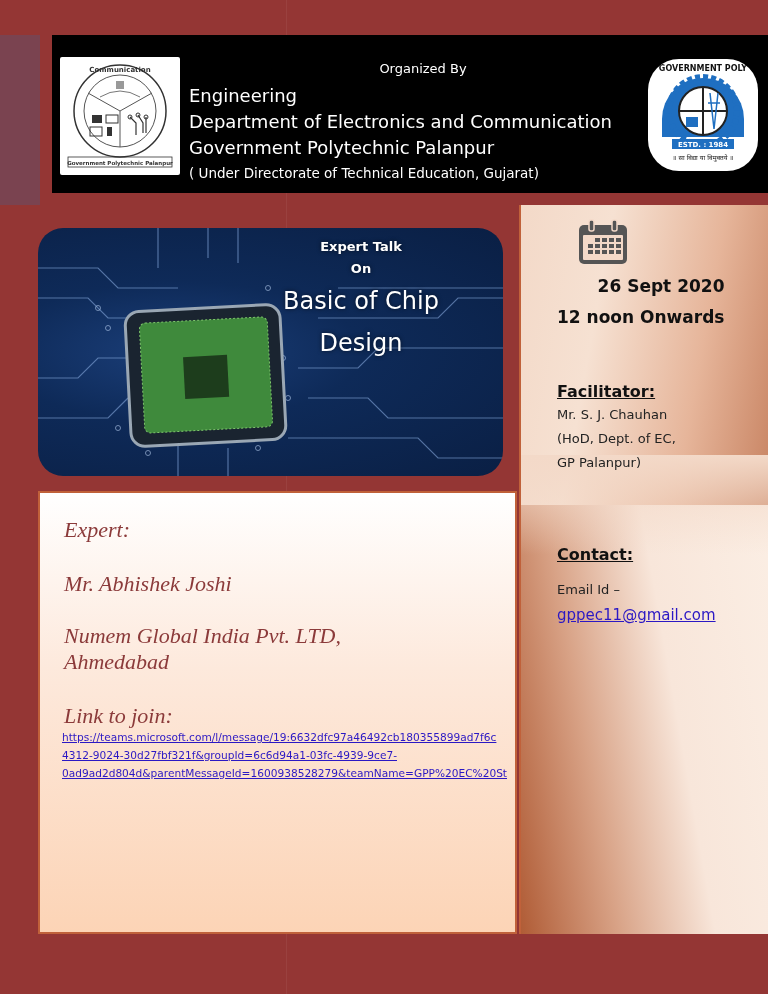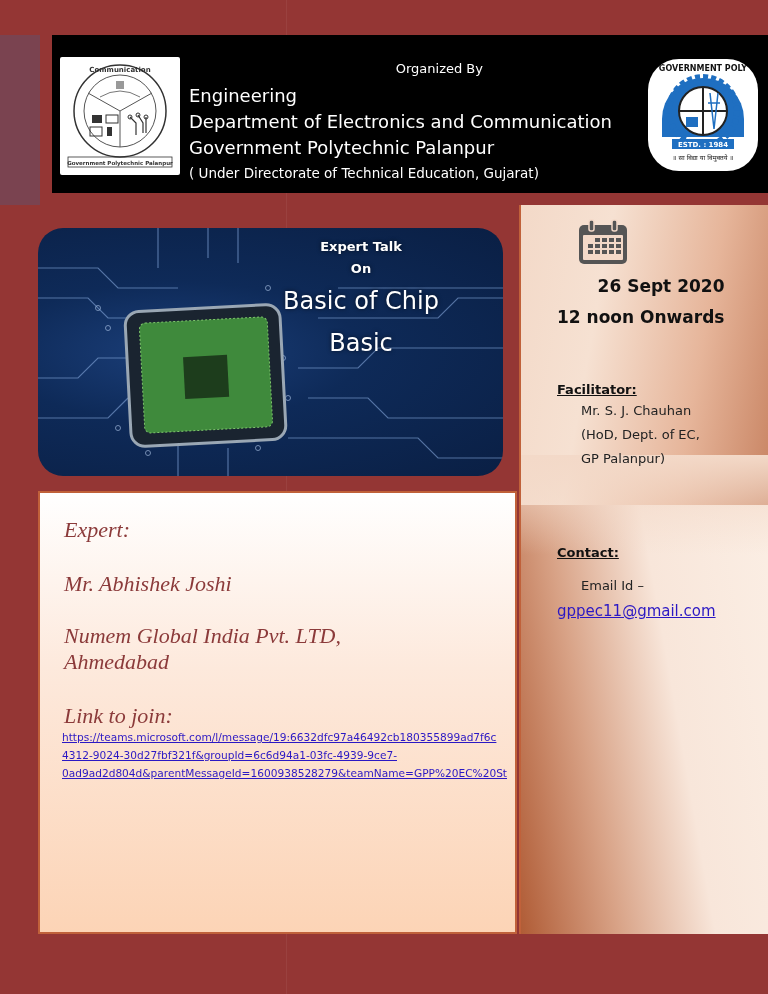--- a/index.html
+++ b/index.html
@@ -4,21 +4,21 @@
 <style>
   * { box-sizing: border-box; margin: 0; padding: 0; }
   html, body { width: 768px; height: 994px; overflow: hidden; }
   body { background: #943634; position: relative; font-family: "Liberation Sans", "DejaVu Sans", sans-serif; }
   .vline { position: absolute; left: 286px; top: 0; width: 1px; height: 994px; background: rgba(255,255,255,0.06); }
   .left-accent { position: absolute; left: 0; top: 35px; width: 40px; height: 170px; background: #7a4350; }
   .header { position: absolute; left: 52px; top: 35px; width: 728px; height: 158px; background: #000; }
   .logo-left { position: absolute; left: 8px; top: 22px; width: 120px; height: 118px; background: #fff; border-radius: 2px; overflow: hidden; }
   .logo-right { position: absolute; left: 596px; top: 24px; width: 110px; height: 112px; background: #fff; overflow: hidden; border-radius: 31px; }
   .hdr-text { position: absolute; left: 137px; top: 26px; color: #fff; font-family: "DejaVu Sans", sans-serif; }
-  .organized { position: absolute; left: 174px; width: 120px; text-align: right; font-size: 13px; top: 0; }
+  .organized { position: absolute; left: 174px; width: 120px; text-align: center; font-size: 13px; top: 0; }
   .dept { position: absolute; top: 22px; left: 0; font-size: 18px; line-height: 26px; white-space: nowrap; width: 460px; }
   .under { position: absolute; top: 104px; left: 0; font-size: 13.5px; white-space: nowrap; }
   .chip-img { position: absolute; left: 38px; top: 228px; width: 465px; height: 248px; overflow: hidden;
     background: radial-gradient(ellipse at 30% 50%, #1b3f7a 0%, #0e2a58 40%, #0a1f44 100%); border-radius: 25px; }
   .chip-text { position: absolute; left: 233px; top: 8px; width: 180px; text-align: center; color: #fff; font-family: "DejaVu Sans", sans-serif; font-weight: bold; text-shadow: 0 0 4px rgba(0,0,0,0.6); }
   .chip-text .t1 { font-size: 13px; line-height: 22px; }
   .chip-text .t2 { font-size: 13px; line-height: 22px; }
   .chip-text .t3 { font-size: 24px; line-height: 42px; font-weight: normal; margin-left: -20px; margin-right: -20px; }
   .expert-box { position: absolute; left: 38px; top: 491px; width: 479px; height: 443px; border: 2px solid #c0613a;
     background: linear-gradient(to bottom, #ffffff 0%, #fde9dc 40%, #fcd4b6 100%); overflow: hidden; }
@@ -26,22 +26,22 @@
   .link { position: absolute; left: 22px; top: 235px; width: 460px; font-family: "DejaVu Sans", sans-serif; font-size: 10.6px; line-height: 18px; color: #2b18c4; text-decoration: underline; white-space: nowrap; overflow: hidden; }
   .sidebar { position: absolute; left: 519px; top: 205px; width: 249px; height: 729px; border-left: 2px solid #c0613a;
     background: linear-gradient(100deg, #f3d9c8 0%, #f6e1d2 25%, #e6b59a 55%, #b05c36 100%); overflow: hidden; }
   .sidebar-lower { position: absolute; left: 0; top: 300px; width: 249px; height: 429px;
     background: linear-gradient(80deg, #b05c36 0%, #d8a286 30%, #f8e6da 60%, #fbeee4 100%); }
   .sidebar-fade { position: absolute; left: 0; top: 250px; width: 249px; height: 100px;
     background: linear-gradient(to bottom, rgba(243,217,200,1), rgba(243,217,200,0)); }
   .cal { position: absolute; left: 57px; top: 14px; }
   .side-text { position: absolute; left: 36px; color: #111; font-family: "DejaVu Sans", sans-serif; }
   .date { top: 66px; font-size: 17px; font-weight: bold; line-height: 31px; text-align: right; }
-  .label { font-size: 13px; font-weight: bold; text-decoration: underline; }
-  .body-text { font-size: 13px; line-height: 24px; color: #222; margin-left: 24px; }
+  .label { font-size: 16px; font-weight: bold; text-decoration: underline; }
+  .body-text { font-size: 13px; line-height: 24px; color: #222; }
   .email { color: #2b18c4; text-decoration: underline; font-size: 15px; }
 </style>
 </head>
 <body>
 
 <div class="vline"></div>
 <div class="left-accent"></div>
 
 <div class="header">
   <div class="logo-left">
@@ -125,21 +125,21 @@
     </g>
     <rect x="90" y="80" width="155" height="135" rx="14" fill="#1a2430" stroke="#9aa7b4" stroke-width="3" transform="rotate(-3 167 147)"></rect>
     <rect x="104" y="92" width="128" height="110" rx="6" fill="#3f8a3c" transform="rotate(-3 167 147)"></rect>
     <rect x="104" y="92" width="128" height="110" rx="6" fill="none" stroke="#7ec56c" stroke-width="1" stroke-dasharray="2 2" transform="rotate(-3 167 147)"></rect>
     <rect x="146" y="128" width="44" height="42" fill="#1d3d1c" transform="rotate(-3 167 147)"></rect>
   </svg>
   <div class="chip-text">
     <div class="t1">Expert Talk</div>
     <div class="t2">On</div>
     <div class="t3">Basic of Chip</div>
-    <div class="t3">Basic</div>
+    <div class="t3">Design</div>
   </div>
 </div>
 
 <div class="expert-box">
   <div class="exp" style="top:24px">Expert:</div>
   <div class="exp" style="top:78px">Mr. Abhishek Joshi</div>
   <div class="exp" style="top:130px">Numem Global India Pvt. LTD,</div>
   <div class="exp" style="top:156px">Ahmedabad</div>
   <div class="exp" style="top:210px">Link to join:</div>
   <div class="link">

